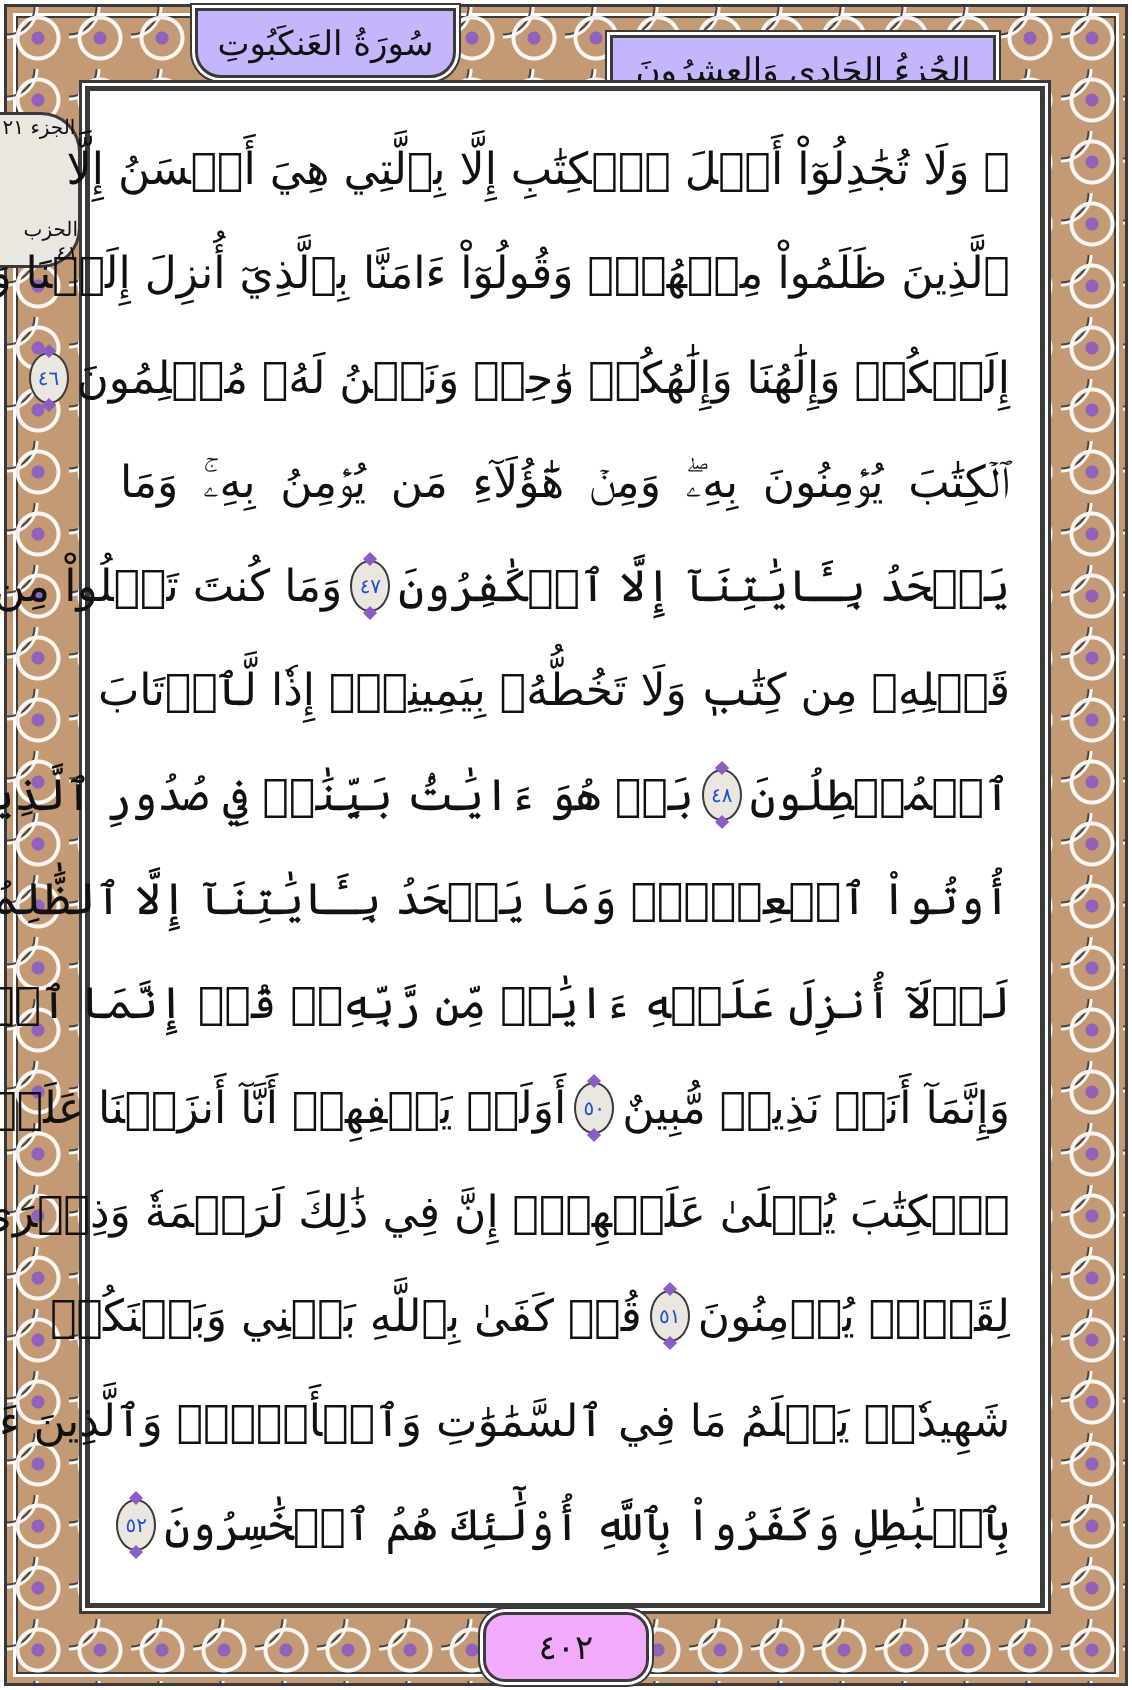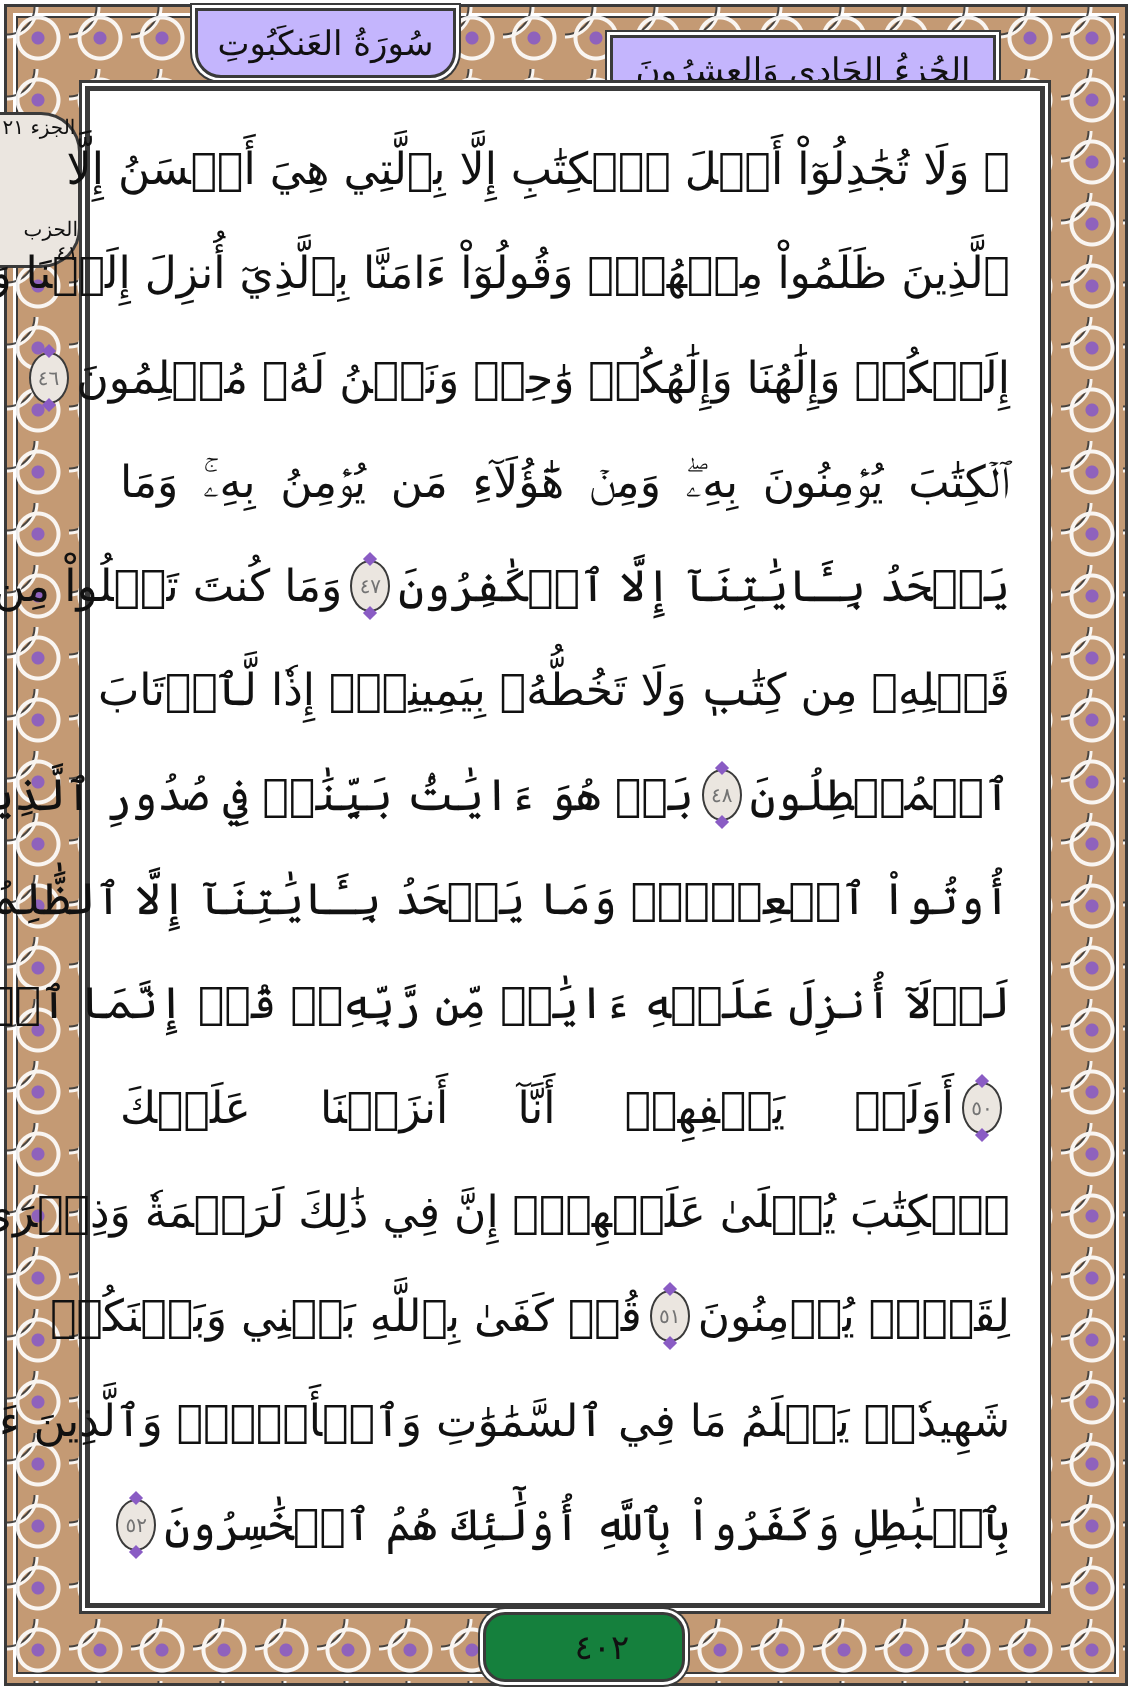--- a/index.html
+++ b/index.html
@@ -37,29 +37,29 @@
            box-sizing:border-box; }
   .lines { position:absolute; left:30px; right:30px; top:30px; bottom:30px;
            display:flex; flex-direction:column; justify-content:space-between; }
   .line { direction:rtl; text-align:justify; text-align-last:justify; font-size:44px; line-height:80px;
           color:#111; white-space:nowrap; height:96px; display:flex; align-items:center;
           justify-content:space-between; }
   .line span.txt { flex:1; text-align:justify; text-align-last:justify; }
 
   .ayah { display:inline-flex; align-items:center; justify-content:center; width:36px; height:48px;
           border-radius:50%; background:#ebe6e0; border:2px solid #3a3a3a; font-size:20px;
-          color:#737373; margin:0 8px; position:relative; vertical-align:middle; flex:0 0 auto; }
+          color:#1d4ed8; margin:0 8px; position:relative; vertical-align:middle; flex:0 0 auto; }
   .ayah::before, .ayah::after { content:""; position:absolute; left:50%; width:10px; height:10px;
           margin-left:-5px; background:#8a5cc4; transform:rotate(45deg); }
   .ayah::before { top:-8px; } .ayah::after { bottom:-8px; }
 
   .page-num { position:absolute; left:483px; top:1612px; width:160px; height:64px;
-              background:#15803d; border:3px solid #3a3a3a; border-radius:22px;
+              background:#f0abfc; border:3px solid #3a3a3a; border-radius:22px;
               box-shadow: 0 0 0 3px #ffffff, 0 0 0 5px #3a3a3a;
-              display:flex; align-items:center; justify-content:center; font-size:34px; color:#111;padding-left:36px; }
+              display:flex; align-items:center; justify-content:center; font-size:34px; color:#111; }
 </style>
 </head>
 <body>
 
 <div class="frame">
   <div class="pattern"></div>
 </div>
 
 <div class="cartouche cart-juz">
   <span>الجُزءُ الحَادِي وَالعِشرُونَ</span>
@@ -101,20 +101,21 @@
         <span class="ayah">٤٨</span>
         <span class="txt">بَلۡ هُوَ ءَايَٰتُۢ بَيِّنَٰتٞ فِي صُدُورِ ٱلَّذِينَ</span>
       </div>
       <div class="line">
         <span class="txt">أُوتُواْ ٱلۡعِلۡمَۚ وَمَا يَجۡحَدُ بِـَٔايَٰتِنَآ إِلَّا ٱلظَّٰلِمُونَ</span>
       </div>
       <div class="line">
         <span class="txt">لَوۡلَآ أُنزِلَ عَلَيۡهِ ءَايَٰتٞ مِّن رَّبِّهِۦۚ قُلۡ إِنَّمَا ٱلۡأٓيَٰتُ عِندَ ٱللَّهِ</span>
       </div>
       <div class="line">
+        <span class="txt">وَإِنَّمَآ أَنَا۠ نَذِيرٞ مُّبِينٌ</span>
         <span class="ayah">٥٠</span>
         <span class="txt">أَوَلَمۡ يَكۡفِهِمۡ أَنَّآ أَنزَلۡنَا عَلَيۡكَ</span>
       </div>
       <div class="line">
         <span class="txt">ٱلۡكِتَٰبَ يُتۡلَىٰ عَلَيۡهِمۡۚ إِنَّ فِي ذَٰلِكَ لَرَحۡمَةٗ وَذِكۡرَىٰ</span>
       </div>
       <div class="line">
         <span class="txt">لِقَوۡمٖ يُؤۡمِنُونَ</span>
         <span class="ayah">٥١</span>
         <span class="txt">قُلۡ كَفَىٰ بِٱللَّهِ بَيۡنِي وَبَيۡنَكُمۡ</span>

